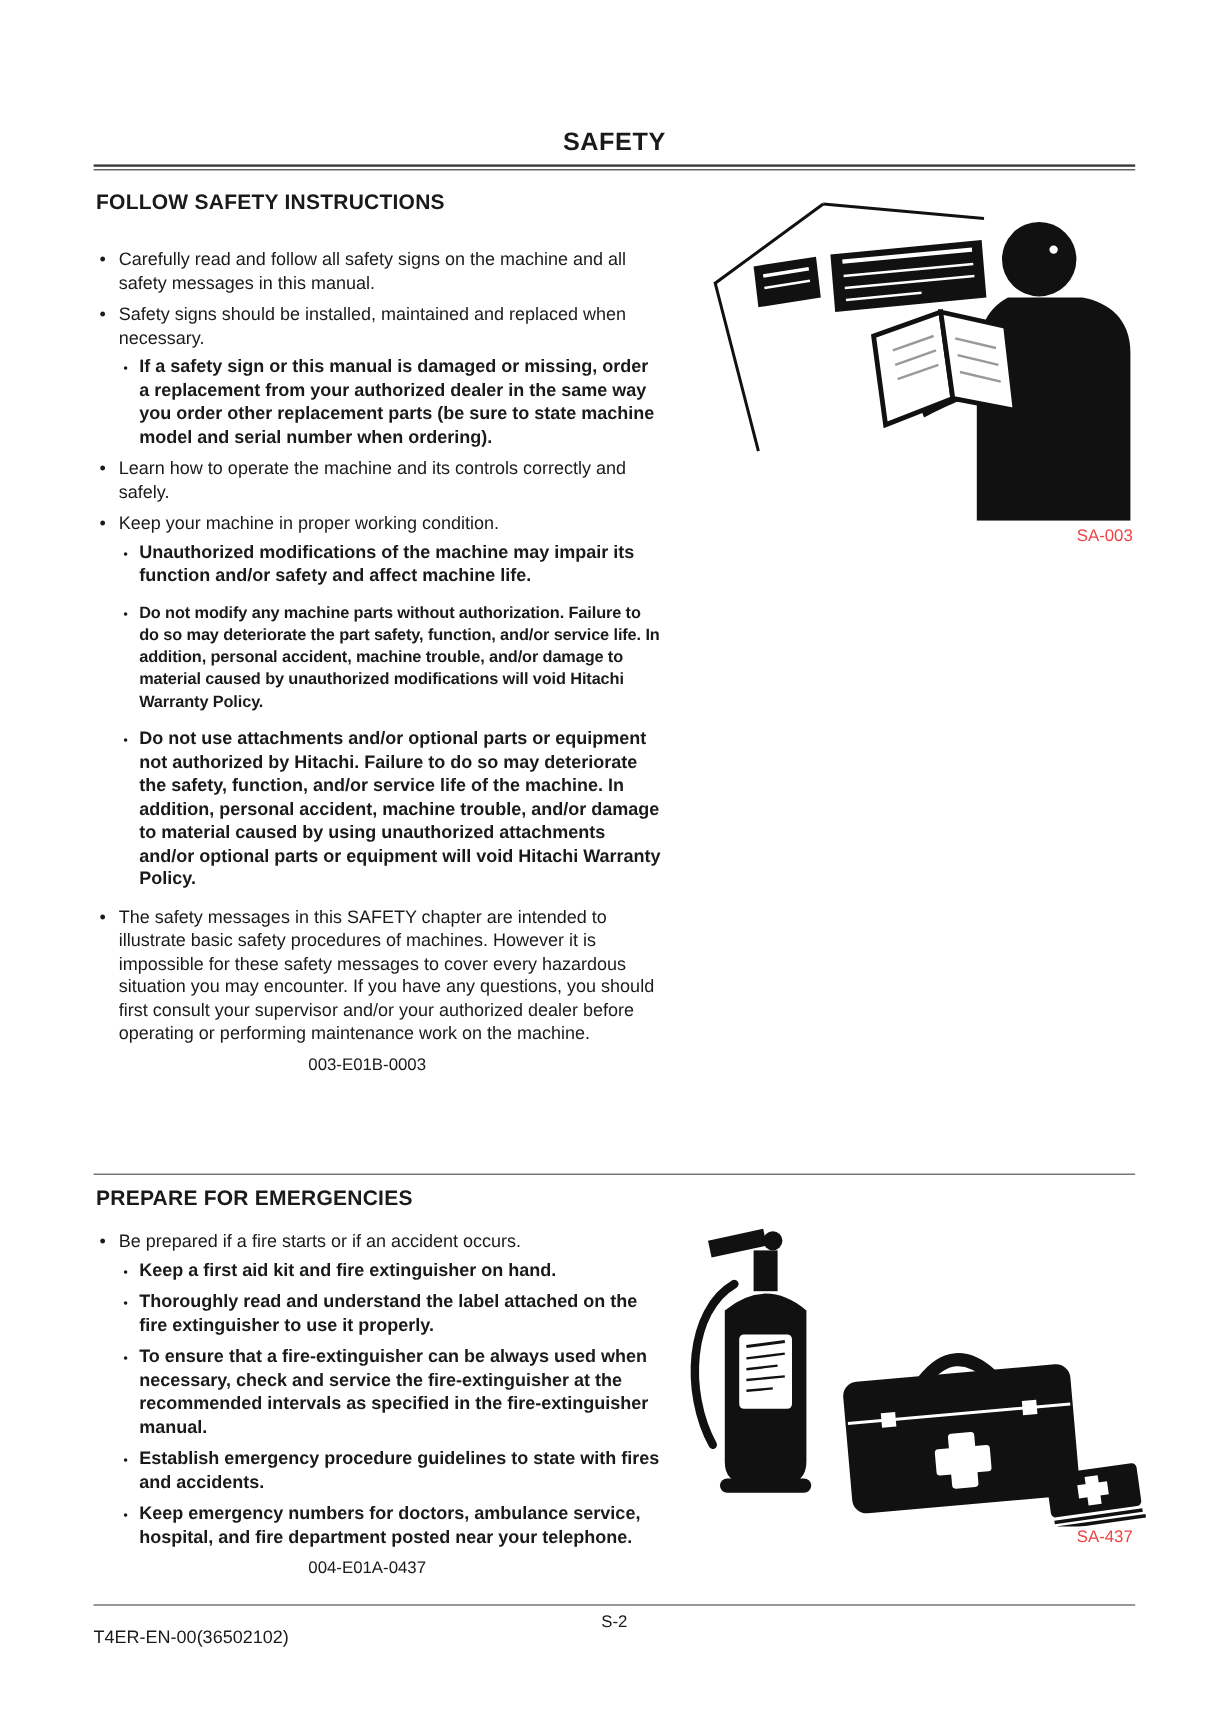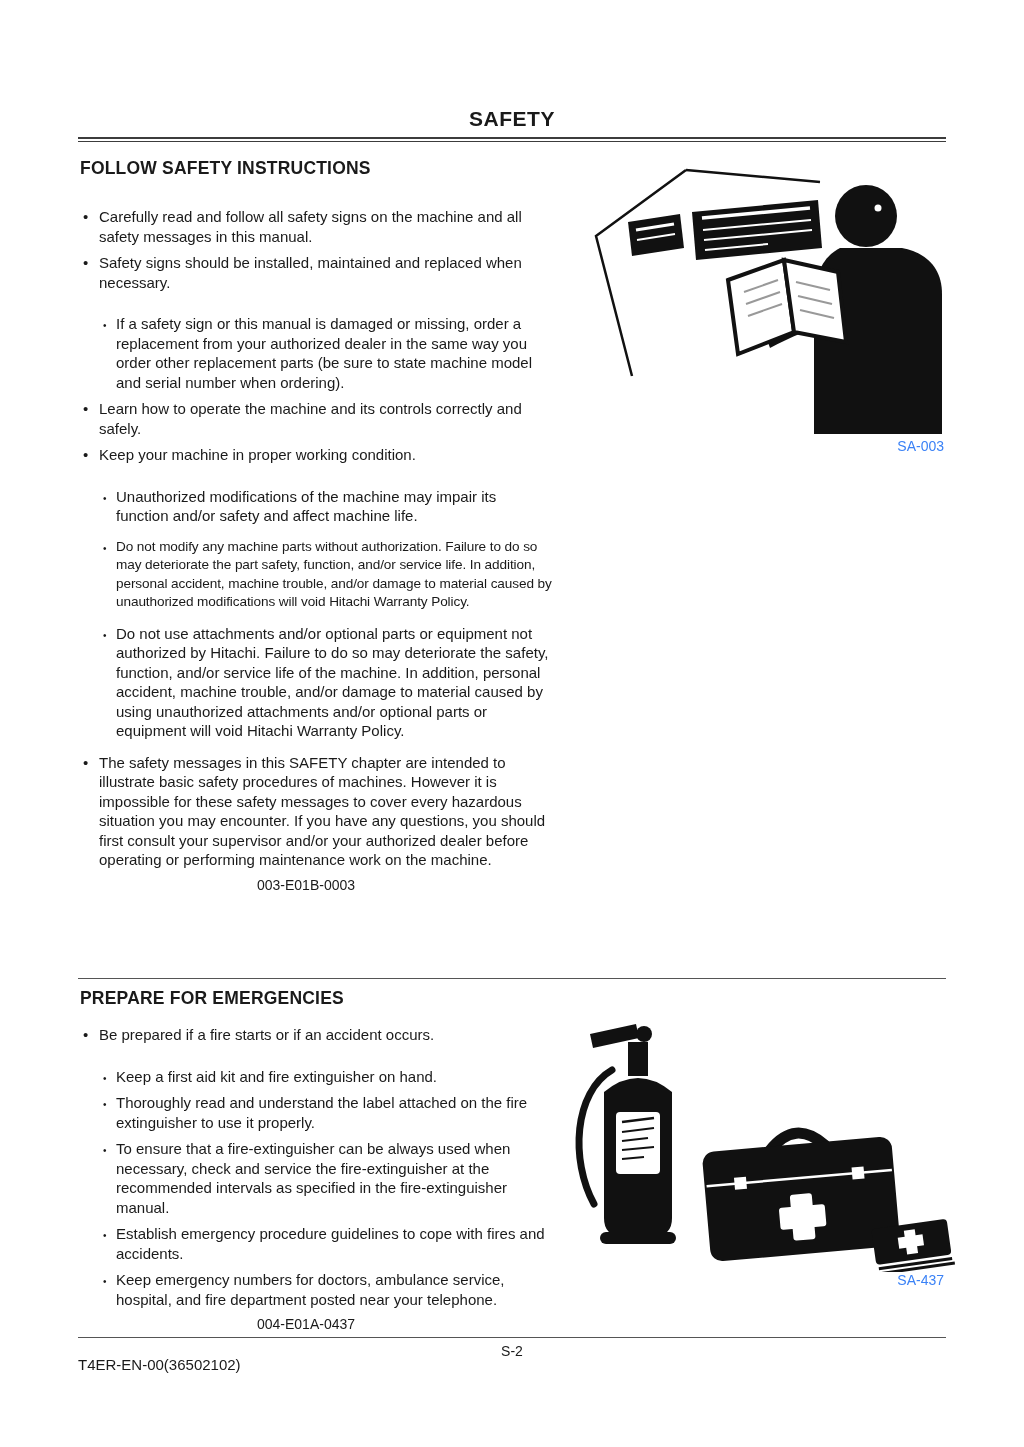--- a/index.html
+++ b/index.html
@@ -23,35 +23,35 @@
   .col { position: absolute; left: 80px; width: 472px; }
   .sec1 { top: 158px; }
   .sec2 { top: 988px; }
 
   h2 { font-size: 17.5px; font-weight: 700; margin-bottom: 28px; letter-spacing: .2px; }
   .sec2 h2 { margin-bottom: 16px; }
 
   ul { list-style: none; }
   .b { position: relative; padding-left: 19px; margin-bottom: 7px; font-size: 15px; line-height: 19.5px; }
   .b::before { content: "•"; position: absolute; left: 3px; top: 0; }
-  .subs { margin-top: 22px; }
+  .subs { margin-top: 4px; font-weight: bold; }
   .s { position: relative; padding-left: 17px; margin-bottom: 6px; font-size: 15px; line-height: 19.5px; }
   .s::before { content: "•"; position: absolute; left: 4px; top: 2px; font-size: 10px; }
   .gap-top { margin-top: 12px; }
   .narrow { font-size: 13.6px; line-height: 18.5px; letter-spacing: -0.1px; }
   .sec2 .s { margin-bottom: 7px; }
 
   .code { text-align: center; padding-right: 20px; font-size: 14px; margin-top: 5px; }
 
   .divider { position: absolute; top: 978px; left: 78px; right: 78px; border-top: 1.5px solid #555; }
 
   .figure { position: absolute; }
   .fig1 { top: 162px; left: 568px; width: 392px; height: 272px; }
   .fig2 { top: 1008px; left: 556px; width: 400px; height: 264px; }
-  .caption { position: absolute; right: 80px; font-size: 14px; color: #3b82f6; }
+  .caption { position: absolute; right: 80px; font-size: 14px; color: #ef4444; }
   .cap1 { top: 438px; }
   .cap2 { top: 1272px; }
 
   .footer-rule { position: absolute; top: 1337px; left: 78px; right: 78px; border-top: 1.5px solid #555; }
   .page-num { position: absolute; top: 1343px; left: 0; width: 100%; text-align: center; font-size: 14px; }
   .footer-left { position: absolute; top: 1356px; left: 78px; font-size: 15px; }
 </style>
 </head>
 <body>
 
@@ -124,21 +124,21 @@
 
   <section class="col sec2">
     <h2>PREPARE FOR EMERGENCIES</h2>
     <ul>
       <li class="b">
         <span>Be prepared if a fire starts or if an accident occurs.</span>
         <ul class="subs">
           <li class="s">Keep a first aid kit and fire extinguisher on hand.</li>
           <li class="s">Thoroughly read and understand the label attached on the fire extinguisher to use it properly.</li>
           <li class="s">To ensure that a fire-extinguisher can be always used when necessary, check and service the fire-extinguisher at the recommended intervals as specified in the fire-extinguisher manual.</li>
-          <li class="s">Establish emergency procedure guidelines to cope with fires and accidents.</li>
+          <li class="s">Establish emergency procedure guidelines to state with fires and accidents.</li>
           <li class="s">Keep emergency numbers for doctors, ambulance service, hospital, and fire department posted near your telephone.</li>
         </ul>
       </li>
     </ul>
     <div class="code">004-E01A-0437</div>
   </section>
 
   <svg class="figure fig2" viewBox="0 0 400 264" xmlns="http://www.w3.org/2000/svg">
     <g>
       <path d="M56,62 C18,84 14,152 38,196" fill="none" stroke="#111" stroke-width="7" stroke-linecap="round"></path>

